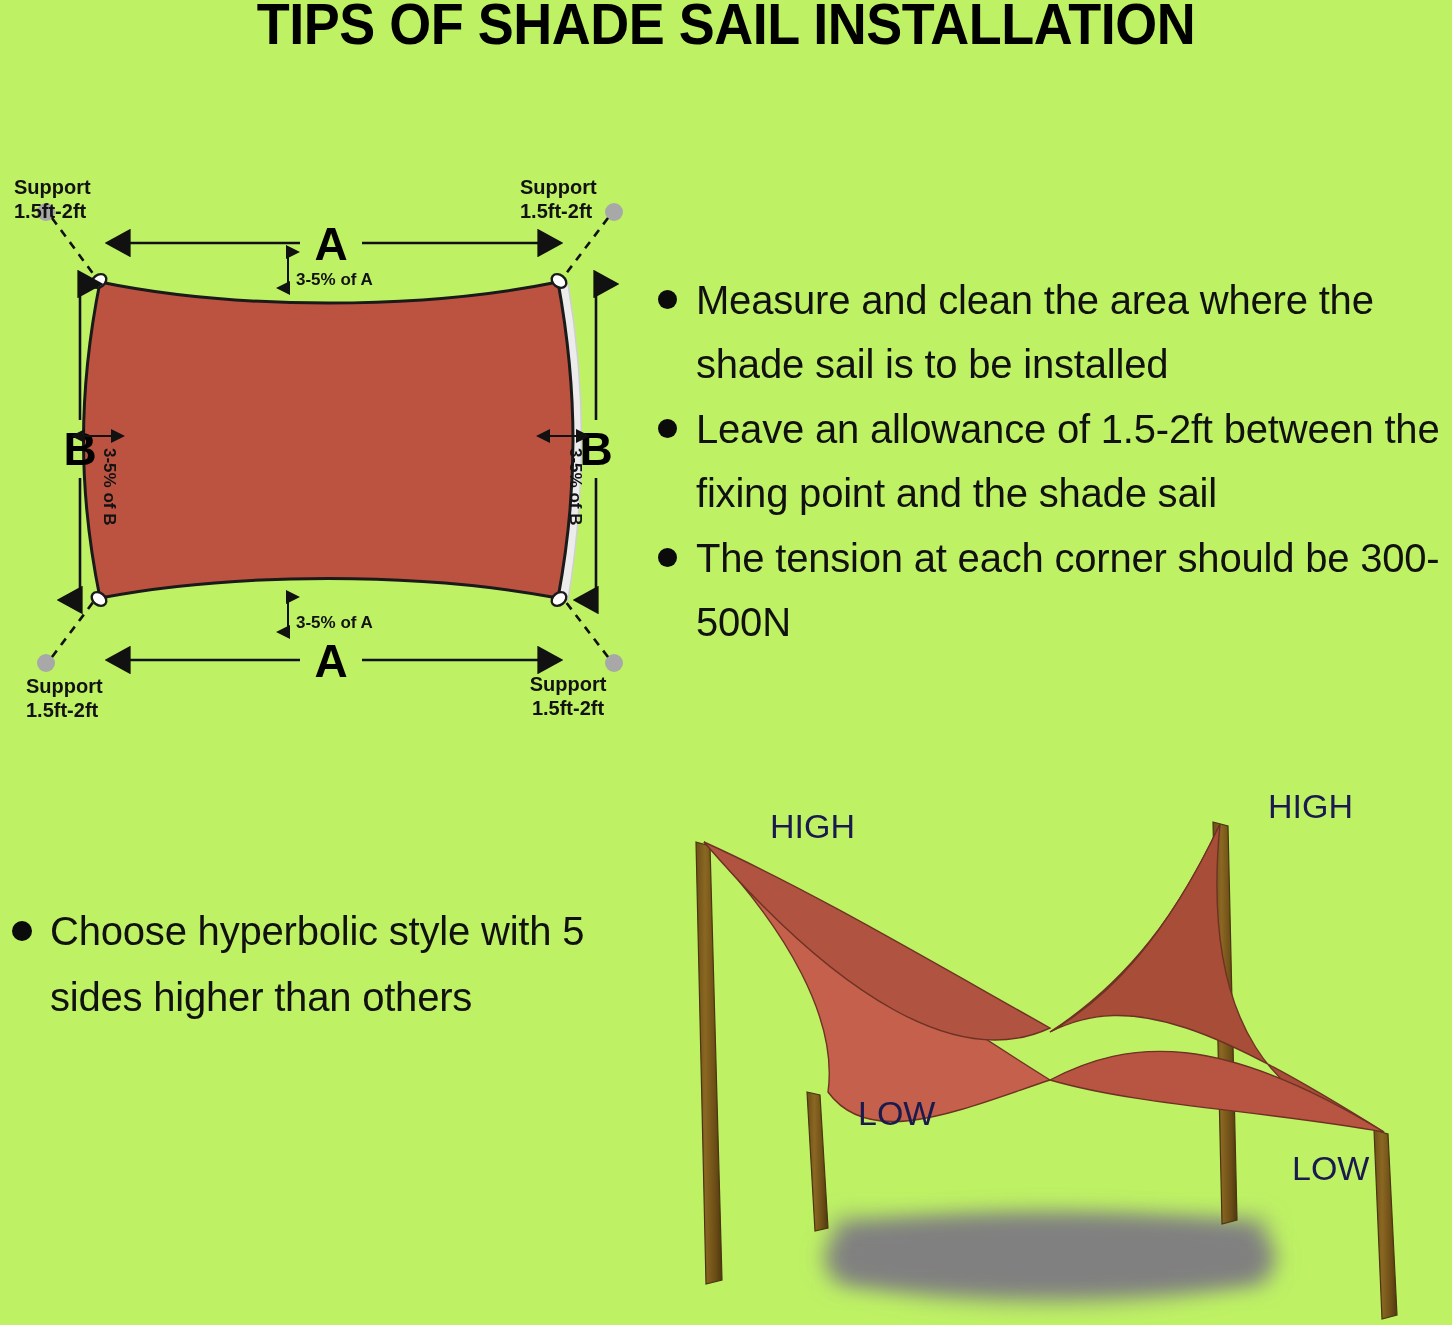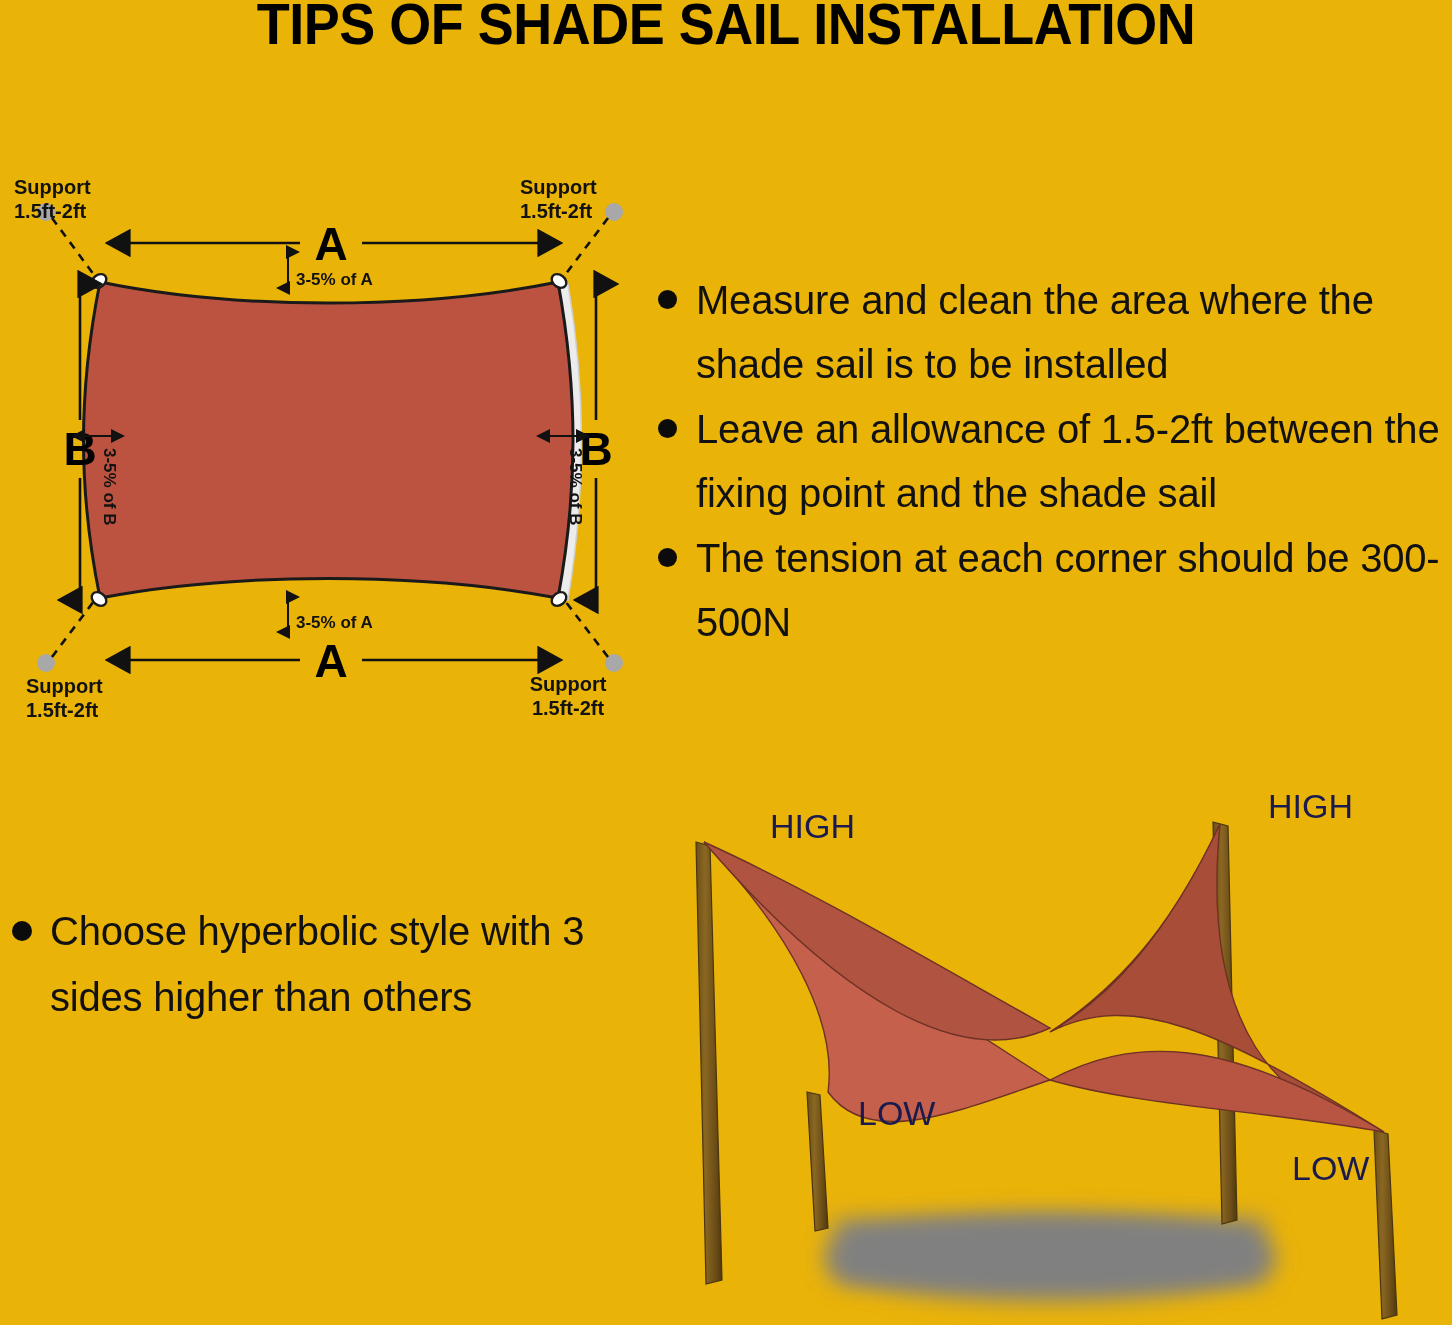--- a/index.html
+++ b/index.html
@@ -4,21 +4,21 @@
 <style>
   html, body {
     margin: 0;
     padding: 0;
     background: #ffffff;
   }
   #page {
     position: relative;
     width: 1452px;
     height: 1325px;
-    background: #eab308;
+    background: #bef264;
     overflow: hidden;
     font-family: "Liberation Sans", "DejaVu Sans", sans-serif;
   }
 
   
   #title {
     position: absolute;
     left: 0;
     top: -6px;
     width: 1452px;
@@ -233,21 +233,21 @@
     <text class="support-text" x="568" y="555" text-anchor="middle">1.5ft-2ft</text>
   </svg>
 
   <ul id="tips-list-top" class="bullet-list">
     <li class="bullet-item">Measure and clean the area where the shade sail is to be installed</li>
     <li class="bullet-item">Leave an allowance of 1.5-2ft between the fixing point and the shade sail</li>
     <li class="bullet-item">The tension at each corner should be 300-500N</li>
   </ul>
 
   <ul id="tips-list-bottom" class="bullet-list">
-    <li class="bullet-item">Choose hyperbolic style with 3 sides higher than others</li>
+    <li class="bullet-item">Choose hyperbolic style with 5 sides higher than others</li>
   </ul>
 
   <svg id="hyperbolic-diagram" class="panel" viewBox="0 0 792 545">
 
     <defs>
       <linearGradient id="postGrad" x1="0" y1="0" x2="1" y2="0">
         <stop offset="0%" stop-color="#6d4f17"></stop>
         <stop offset="35%" stop-color="#8a6722"></stop>
         <stop offset="75%" stop-color="#6b4d16"></stop>
         <stop offset="100%" stop-color="#4f3910"></stop>

